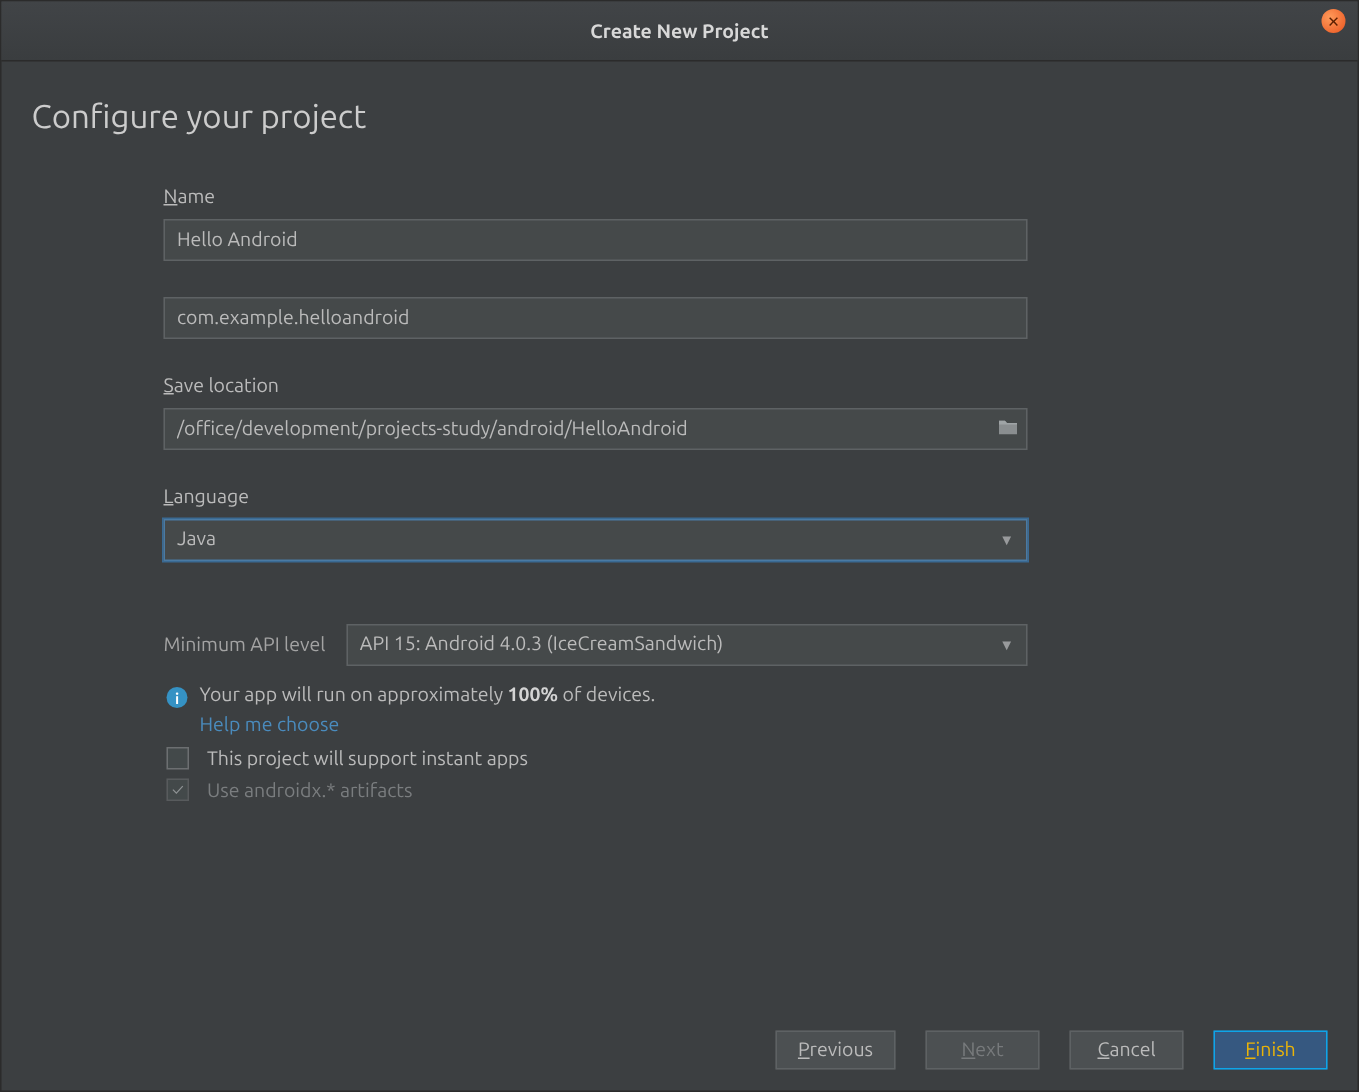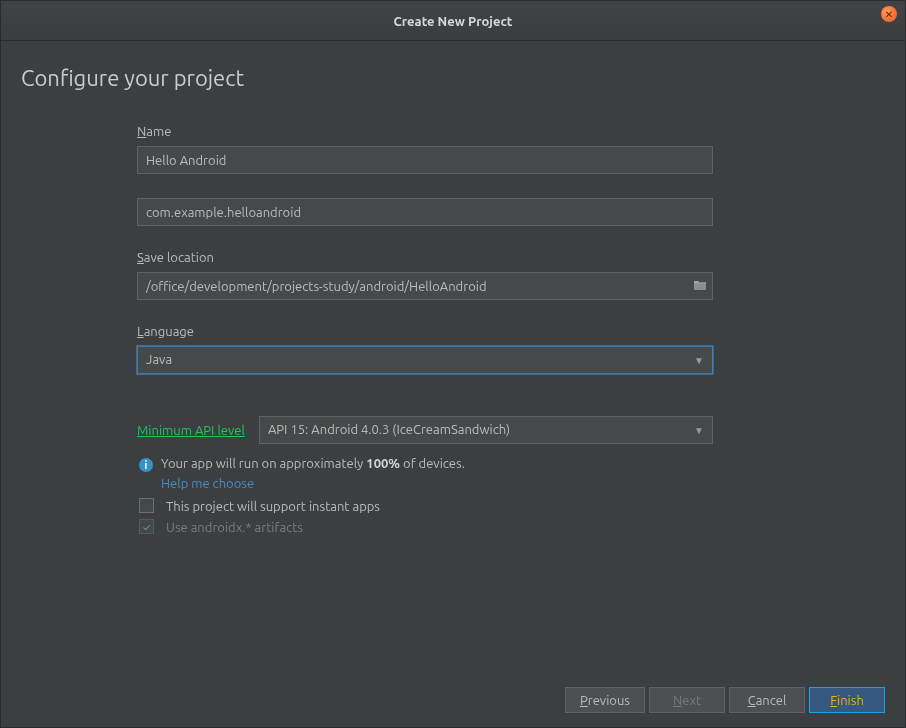--- a/index.html
+++ b/index.html
@@ -55,21 +55,21 @@
   flex-direction: column;
 }
 .page-heading {
   font-size: 22px;
   font-weight: 400;
   color: #cccccc;
   margin-bottom: 34px;
   margin-top: 4px;
 }
 .form-area {
-  margin-left: 116px;
+  margin-left: 88px;
   width: 576px;
 }
 .field-group { margin-bottom: 24px; }
 .field-label {
   color: #bbbbbb;
   font-size: 13px;
   margin-bottom: 8px;
   display: block;
 }
 .first-letter { text-decoration: underline; }
@@ -118,21 +118,21 @@
   transform: translateY(-50%);
   color: #989a9c;
   font-size: 10px;
 }
 .api-row {
   display: flex;
   align-items: center;
   gap: 14px;
   margin-bottom: 12px;
 }
-.api-label { flex-shrink: 0; color: #22c55e; text-decoration: underline; }
+.api-label { flex-shrink: 0; color: #a3a3a3; }
 .api-select { flex: 1; }
 .info-row {
   display: flex;
   align-items: flex-start;
   gap: 8px;
   margin-bottom: 4px;
   padding-left: 2px;
 }
 .info-icon {
   width: 14px;
@@ -181,21 +181,21 @@
   font-size: 11px;
 }
 .checkbox-row.disabled { color: #7a7d7f; }
 .checkbox-row.disabled .checkbox { border-color: #585b5d; cursor: default; }
 .checkbox-label { color: #bbbbbb; }
 .checkbox-row.disabled .checkbox-label { color: #7a7d7f; }
 .footer {
   padding: 12px 20px 14px 20px;
   display: flex;
   justify-content: flex-end;
-  gap: 4px;
+  gap: 20px;
 }
 .btn {
   min-width: 76px;
   padding: 5px 14px;
   background: #4c5052;
   border: 1px solid #5e6264;
   color: #bbbbbb;
   font-size: 13px;
   font-family: inherit;
   cursor: pointer;

